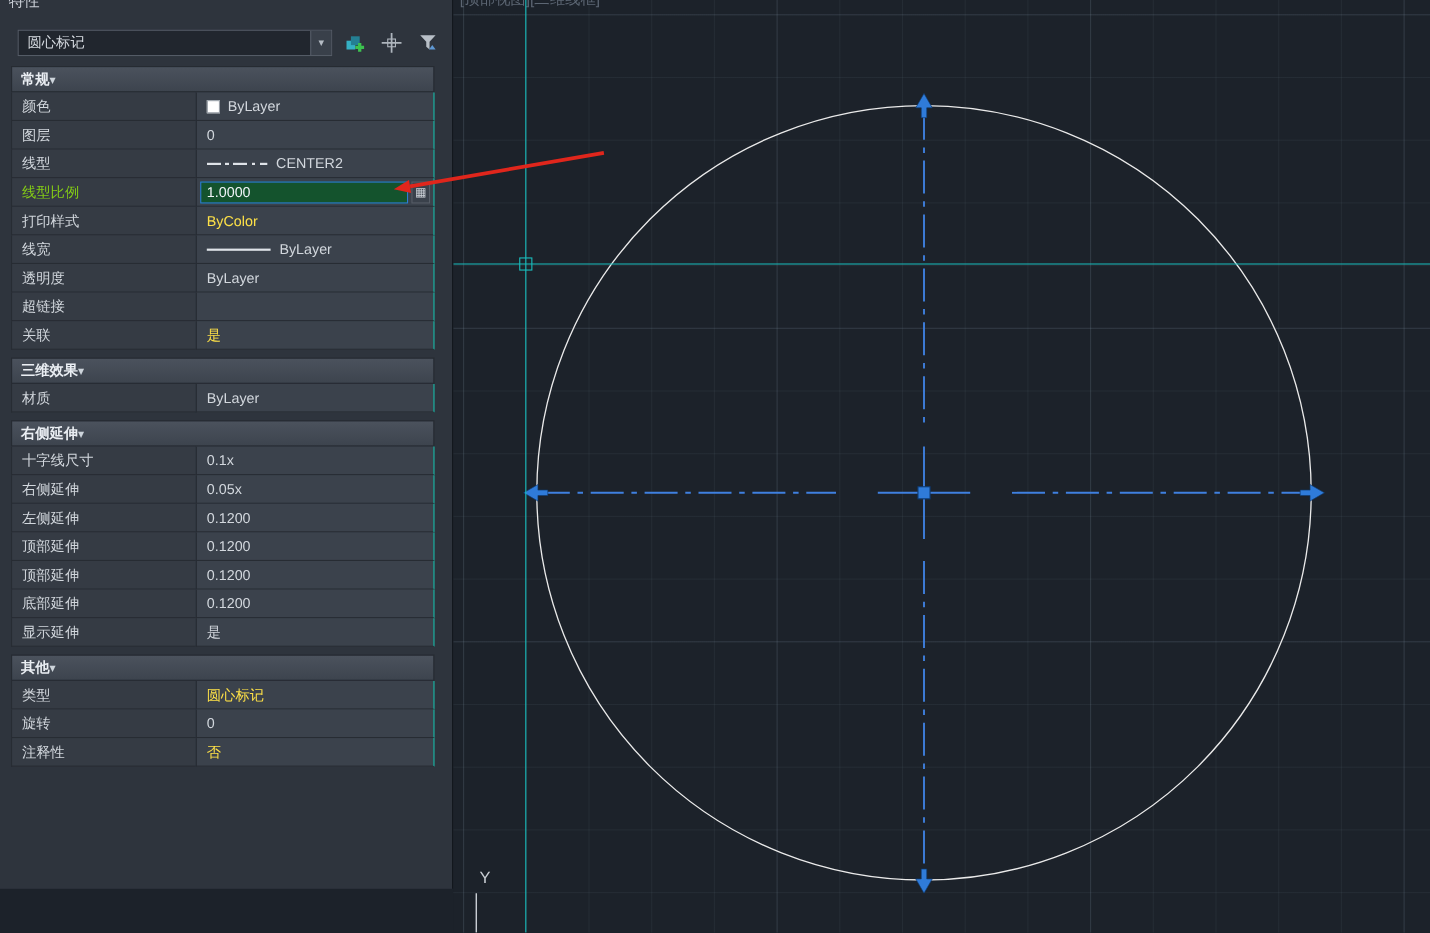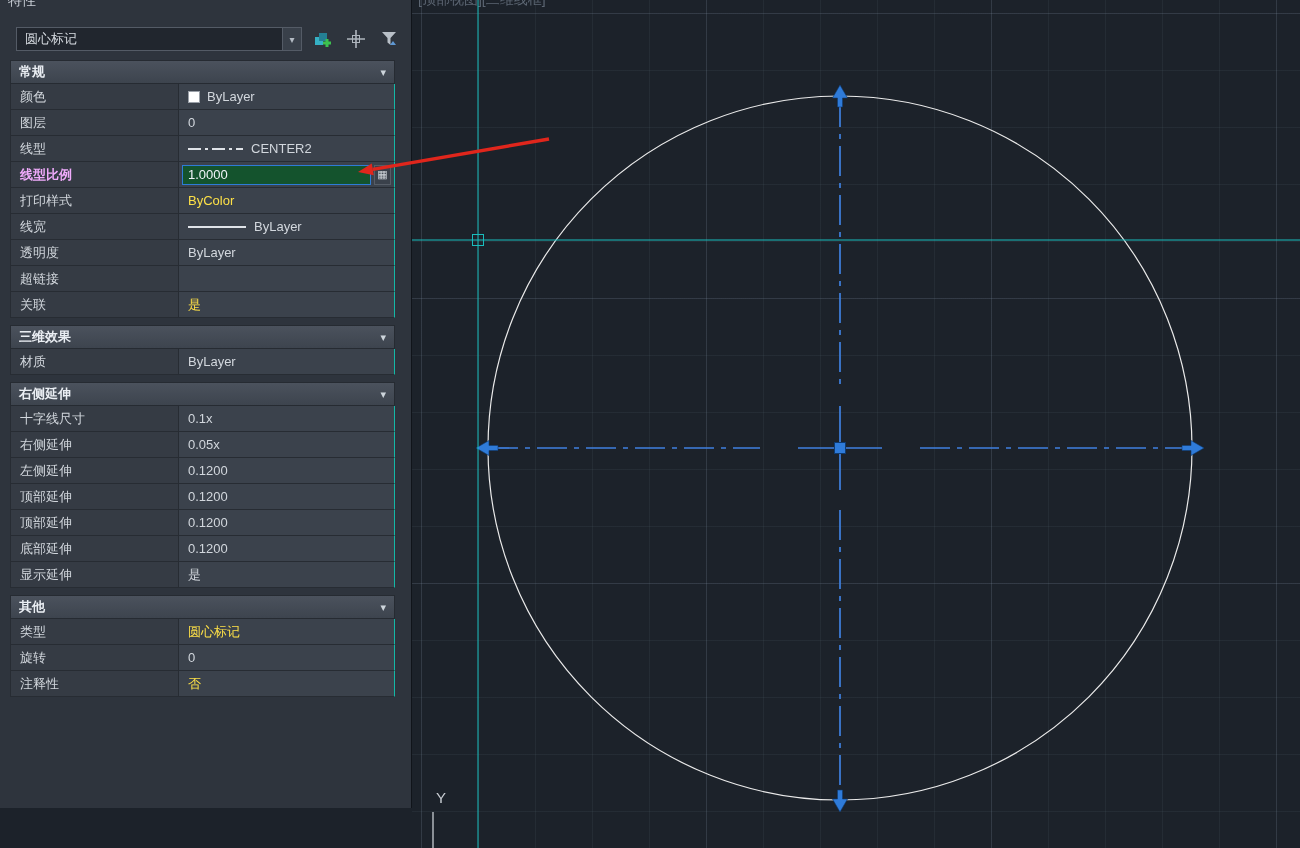--- a/index.html
+++ b/index.html
@@ -12,29 +12,29 @@
   .selector-row{position:absolute;top:27px;left:16px;height:24px;display:flex;align-items:center}
   .combo{width:286px;height:24px;background:#21262e;border:1px solid #545b66;display:flex;
     align-items:center;justify-content:space-between;color:#d6dbe1;font-size:13px;
     box-sizing:border-box;padding-left:8px;cursor:default}
   .combo-arrow{width:18px;height:22px;display:flex;align-items:center;justify-content:center;
     color:#b4bbc4;background:#39404a;border-left:1px solid #545b66;font-size:10px}
   .tool-btn{width:24px;height:24px;margin-left:9px;display:flex;align-items:center;justify-content:center}
 
   .sections{position:absolute;top:60px;left:10px;width:385px}
   .sec-header{height:24px;background:linear-gradient(#4b525d,#3d444e);display:flex;align-items:center;
-    justify-content:space-between;padding:0 8px;color:#eaeef3;font-size:13px;font-weight:bold;
+    padding:0 8px;color:#eaeef3;font-size:13px;font-weight:bold;
     border:1px solid #262b32;box-sizing:border-box;margin-top:7px}
   .sections .sec-header:first-child{margin-top:0}
   .chev{font-size:11px;color:#cdd4db;font-weight:normal}
   .row{display:flex;height:26px}
   .cell{box-sizing:border-box;border-left:1px solid #272c33;border-bottom:1px solid #272c33;
     display:flex;align-items:center;font-size:13px;color:#d2d7dd;padding:0 9px;overflow:hidden;white-space:nowrap}
   .label-cell{width:168px;background:#353b44}
-  .label-cell.active{color:#f0abfc;font-weight:bold}
+  .label-cell.active{color:#84cc16;font-weight:normal}
   .value-cell{flex:1;background:#3b424c;border-right:1px solid #14b8a6}
   .value-cell.disabled{color:#fde047}
   .value-cell.editing{padding:0 3px}
   .swatch{width:10px;height:10px;border:1px solid #9aa0a8;margin-right:7px;flex:none}
   .preview{height:2px;margin-right:8px;flex:none}
   .preview.dashdot{width:55px;background:repeating-linear-gradient(90deg,#dfe3e8 0 13px,transparent 13px 17px,#dfe3e8 17px 20px,transparent 20px 24px)}
   .preview.solid{width:58px;background:#dfe3e8}
   .editbox{flex:1;height:20px;background:#14532d;border:1px solid #2e7bd6;display:flex;
     align-items:center;padding:0 5px;color:#f0f4f8;font-size:13px;box-sizing:border-box}
   .calcbtn{width:17px;height:20px;margin-left:3px;background:#3a414b;border:1px solid #565d67;

